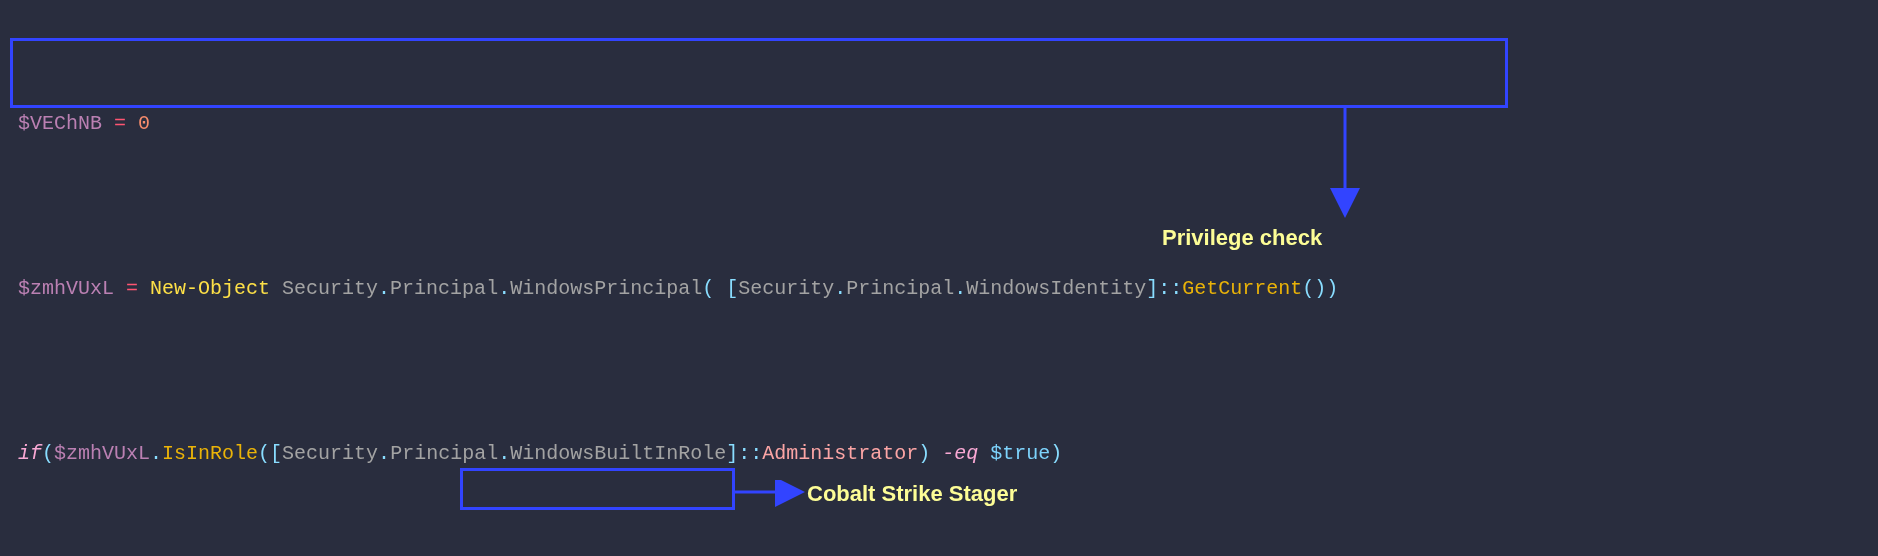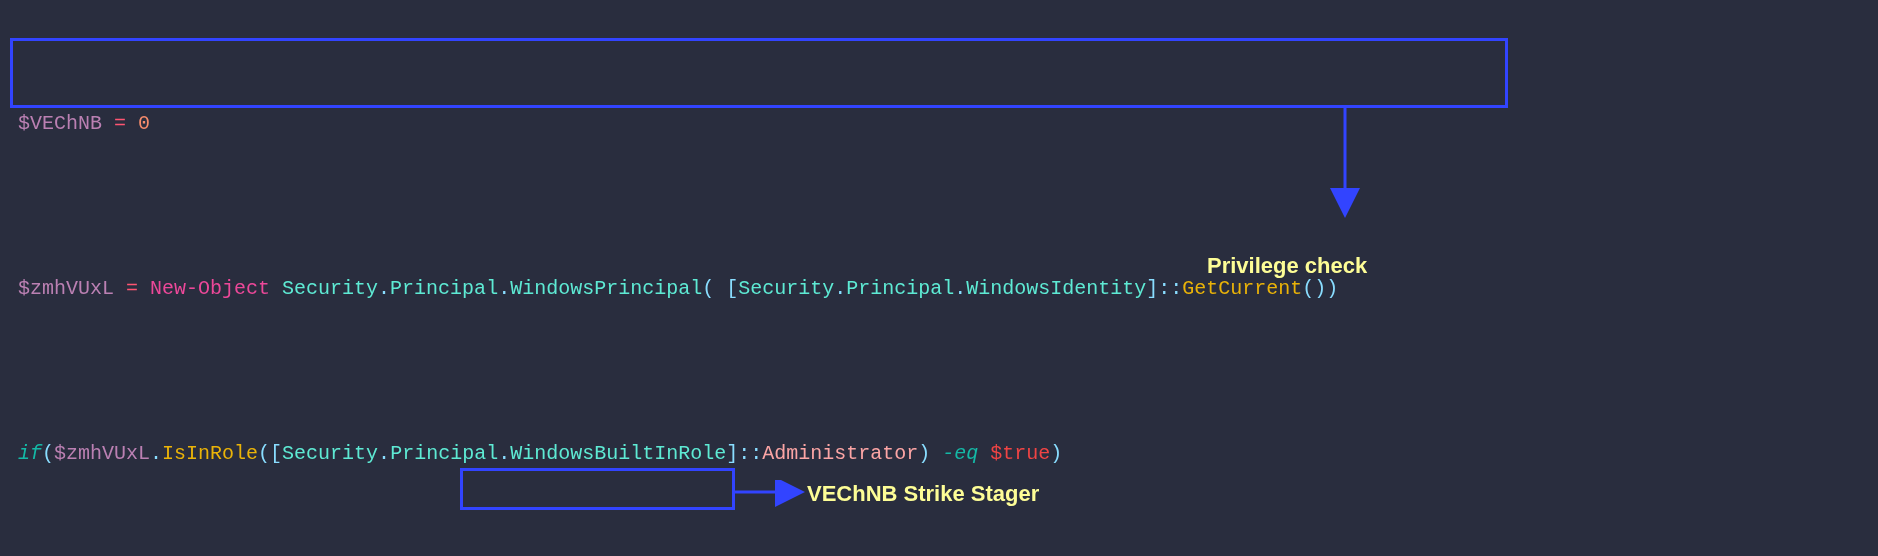--- a/index.html
+++ b/index.html
@@ -23,26 +23,26 @@
   .code {
     position: relative;
     white-space: pre;
   }
   .line { display: block; }
 
   
   .tok-var     { color: #bb80b3; }         
   .tok-assign  { color: #ff5572; }         
   .tok-num     { color: #f78c6c; }         
-  .tok-cmdlet  { color: #ec4899; }         
-  .tok-type    { color: #5eead4; margin-top: 8px; }         
+  .tok-cmdlet  { color: #fde047; }         
+  .tok-type    { color: #a3a3a3; margin-top: 8px; }         
   .tok-punct   { color: #89ddff; }         
   .tok-member  { color: #eab308; }         
-  .tok-kw      { color: #14b8a6; font-style: italic; } 
-  .tok-bool    { color: #ef4444; }         
+  .tok-kw      { color: #f9a8d4; font-style: italic; } 
+  .tok-bool    { color: #7dd3fc; }         
   .tok-default { color: #fca5a5; }
 
   
   .ann-box-1 {
     position: absolute;
     border: 3px solid #3244ff;
     left: 10px;
     top: 38px;
     width: 1498px;
     height: 70px;
@@ -57,21 +57,21 @@
     height: 42px;
     pointer-events: none;
   }
   .ann-label {
     position: absolute;
     font-family: Arial, Helvetica, sans-serif;
     font-weight: bold;
     color: #fdfd96;
     font-size: 22px;
   }
-  .ann-label-1 { left: 1207px; top: 220px; margin-top: 28px; }
+  .ann-label-1 { left: 1162px; top: 220px; }
   .ann-label-2 { left: 807px; top: 476px; }
 
   
   .arrow1 {
     position: absolute;
     left: 1325px;
     top: 108px;
     pointer-events: none;
   }
   .arrow2 {
@@ -142,15 +142,15 @@
   <svg class="arrow2" width="70" height="30">
     <defs>
       <marker id="ah2" markerWidth="10" markerHeight="10" refX="5" refY="5" orient="auto">
         <path d="M0,0 L10,5 L0,10 Z" fill="#3244ff"></path>
       </marker>
     </defs>
     <line x1="0" y1="12" x2="55" y2="12" stroke="#3244ff" stroke-width="3" marker-end="url(#ah2)"></line>
   </svg>
 
   <div class="ann-label ann-label-1">Privilege check</div>
-  <div class="ann-label ann-label-2">VEChNB Strike Stager</div>
+  <div class="ann-label ann-label-2">Cobalt Strike Stager</div>
 
 </div>
 
 </body></html>

